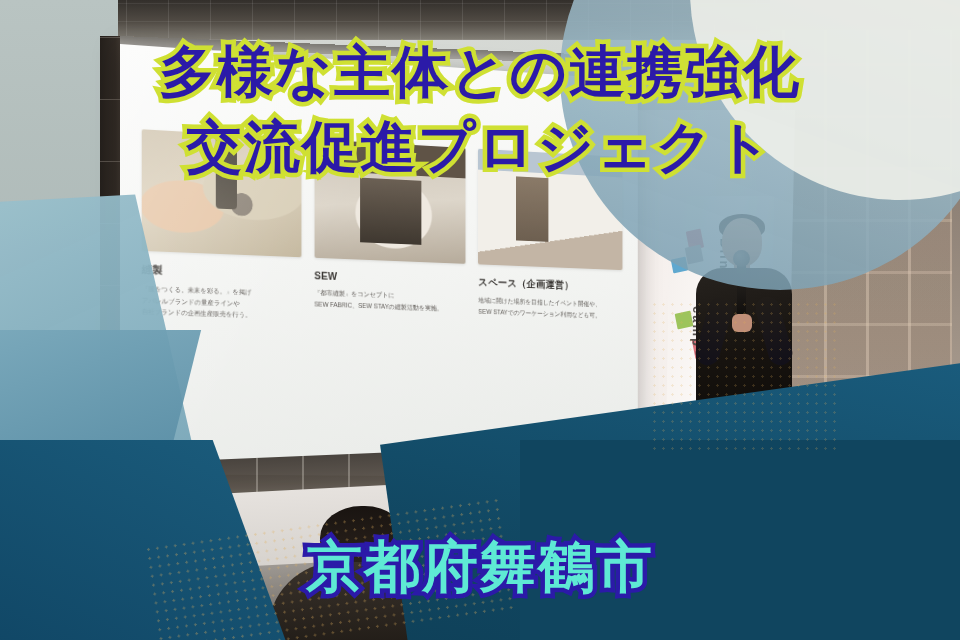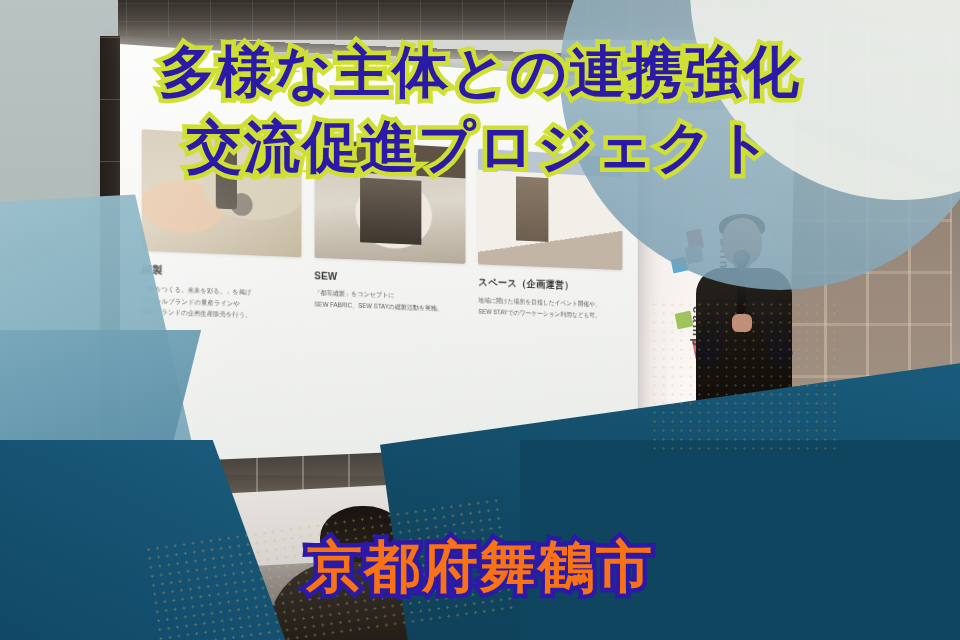--- a/index.html
+++ b/index.html
@@ -340,21 +340,21 @@
 
   .caption-wrap{
     position:absolute;left:0;bottom:34px;width:960px;
     text-align:center;pointer-events:none;
   }
   .caption{
     font-family:"DejaVu Serif","Liberation Serif",serif;
     font-weight:bold;
     font-size:56px;
     letter-spacing:2px;
-    color:#f97316;
+    color:#5eead4;
     -webkit-text-stroke:9px #2b1aa8;
     paint-order:stroke fill;
     margin:0;
     white-space:nowrap;
   }
 </style>
 </head>
 <body>
 
 <div id="stage">

